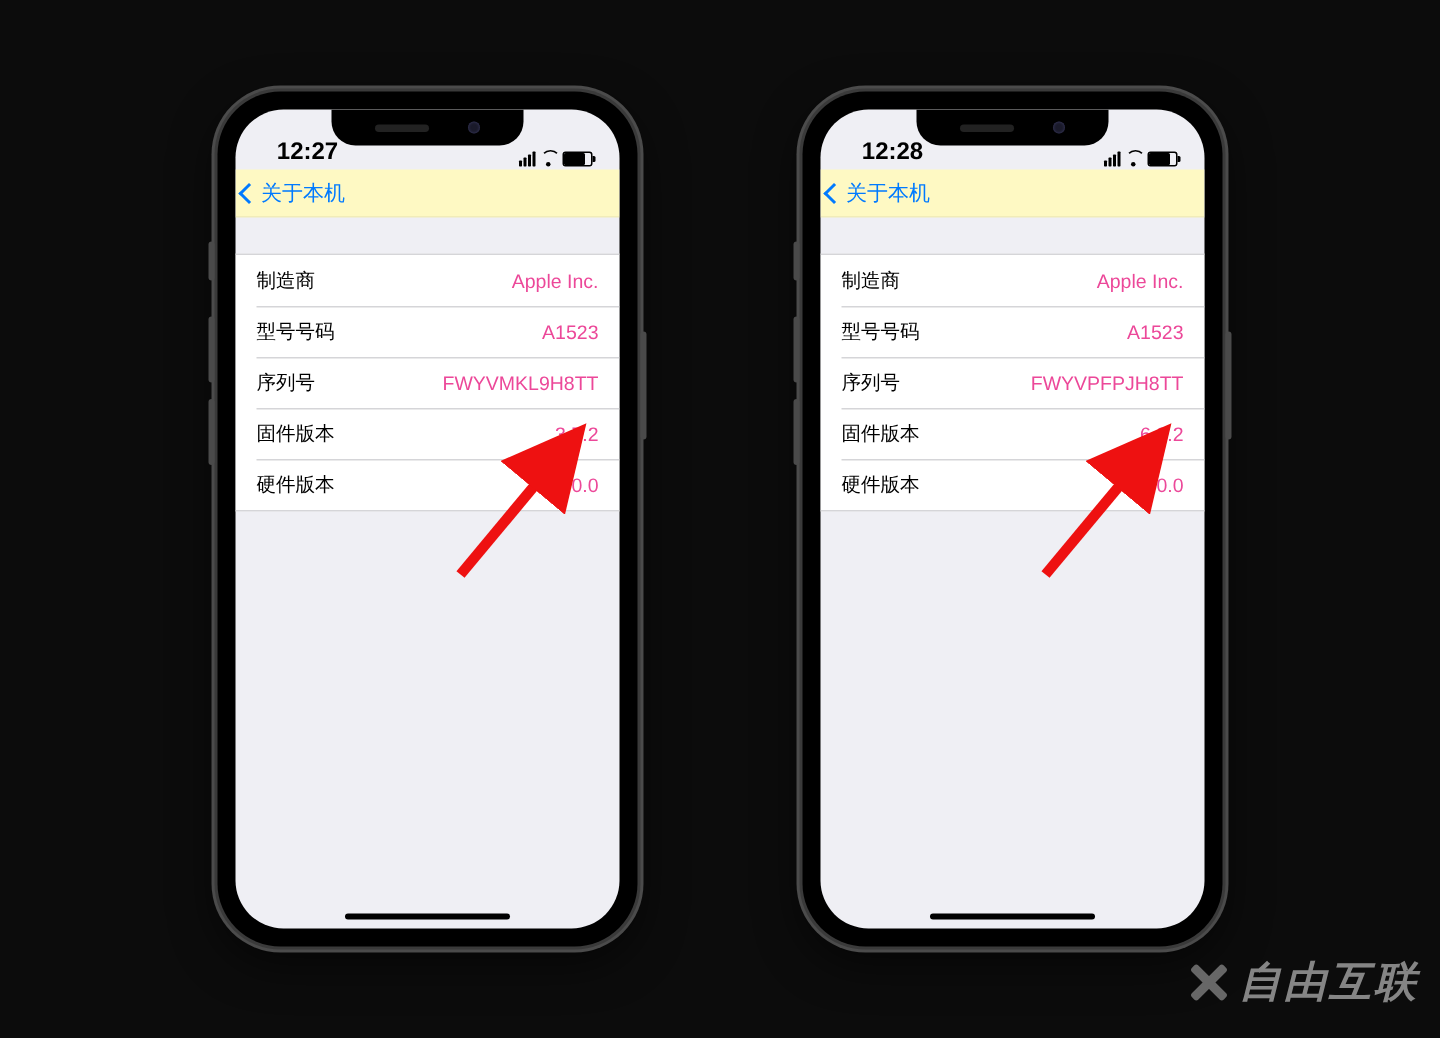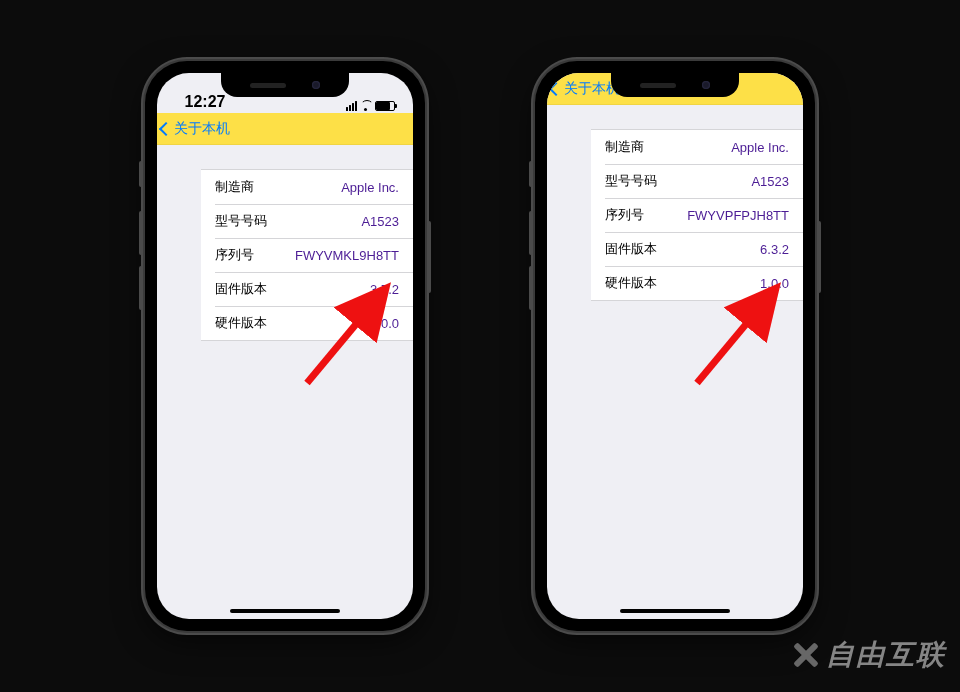--- a/index.html
+++ b/index.html
@@ -117,61 +117,60 @@
     width: 2px; height: 4px; background: #000; border-radius: 0 1px 1px 0;
   }
   .battery i {
     display: block; width: 80%; height: 100%; background: #000; border-radius: 1px;
   }
   .nav-bar {
     height: 32px;
     display: flex;
     align-items: center;
     padding: 0 4px;
-    background: #fde047;
+    background: #fef9c3;
     border-bottom: 1px solid rgba(0,0,0,0.05);
   }
   .back {
     display: flex; align-items: center;
     color: #007aff;
     font-size: 14px;
     gap: 1px;
   }
   .chevron-left {
     width: 10px; height: 10px;
     border-left: 2px solid #007aff;
     border-bottom: 2px solid #007aff;
     transform: rotate(45deg);
     margin-right: 2px;
   }
   .spacer { height: 24px; }
   .list {
     background: #fff;
     border-top: 0.5px solid #d5d5d8;
     border-bottom: 0.5px solid #d5d5d8;
-    margin-left: 44px;
   }
   .row {
     display: flex;
     justify-content: space-between;
     align-items: center;
     height: 34px;
     padding: 0 14px;
     font-size: 13px;
     position: relative;
   }
   .row + .row::before {
     content: "";
     position: absolute;
     left: 14px; right: 0; top: 0;
     height: 0.5px;
     background: #d5d5d8;
   }
   .row .label { color: #000; }
-  .row .value { color: #4c1d95; }
+  .row .value { color: #ec4899; }
   .home-indicator {
     position: absolute;
     bottom: 6px; left: 50%; transform: translateX(-50%);
     width: 110px; height: 4px;
     background: #000;
     border-radius: 3px;
   }
   
   .arrow {
     position: absolute;
@@ -291,20 +290,35 @@
     <div class="btn-left-2"></div>
     <div class="btn-left-3"></div>
     <div class="btn-right"></div>
 
     <div class="screen">
       <div class="notch">
         <div class="speaker"></div>
         <div class="camera"></div>
       </div>
 
+      <div class="status-bar">
+        <div class="status-left">12:28</div>
+        <div class="status-right">
+          <span class="signal">
+              <i></i>
+              <i></i>
+              <i></i>
+              <i></i>
+            </span>
+          <span class="wifi"></span>
+          <span class="battery">
+              <i></i>
+            </span>
+        </div>
+      </div>
 
       <div class="nav-bar">
         <div class="back">
           <span class="chevron-left"></span>
           <span>关于本机</span>
         </div>
       </div>
 
       <div class="spacer"></div>
 

